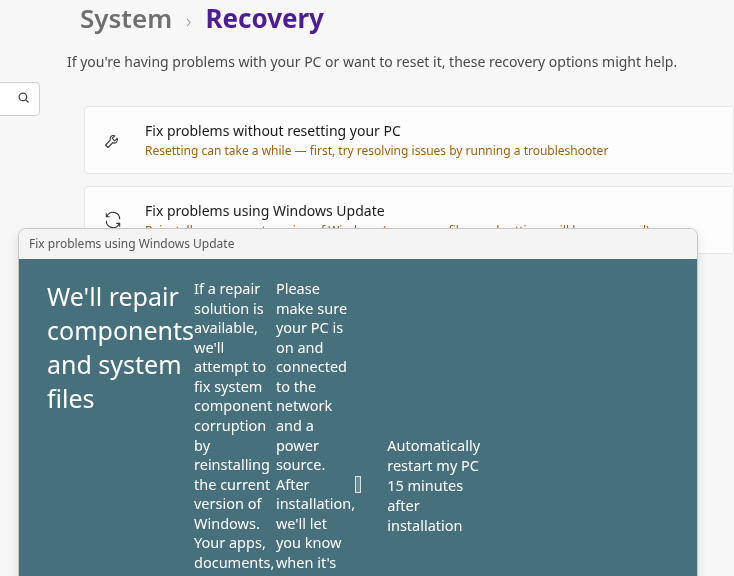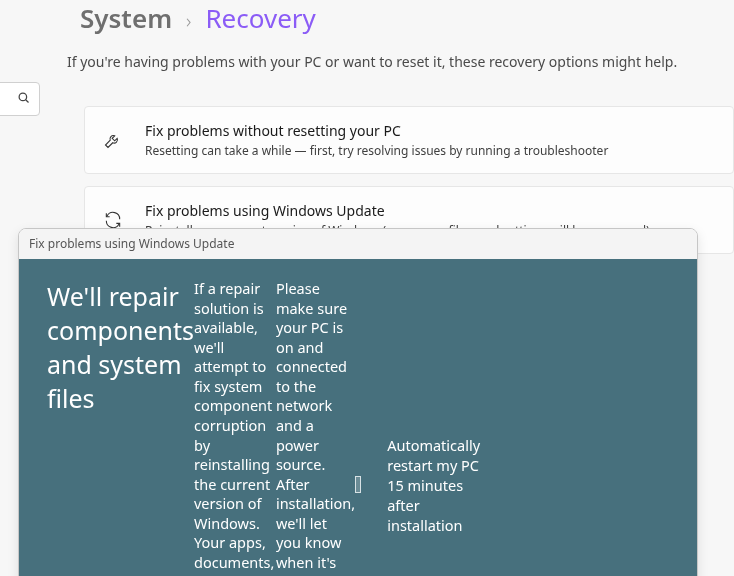--- a/index.html
+++ b/index.html
@@ -44,22 +44,22 @@
     color: #6f6f6f;
   }
   .crumb-sep {
     font-size: 20px;
     color: #9a9a9a;
     font-weight: 300;
     padding-top:4px;
   }
   .crumb-leaf {
     font-size: 26px;
-    font-weight: 400;
-    color: #8b5cf6;
+    font-weight: 700;
+    color: #4c1d95;
   }
   .subheader {
     position: absolute;
     left: 67px; top: 52px;
     font-size: 14px;
     color: #4a4a4a;
   }
   .cards {
     position: absolute;
     left: 84px; top: 106px; right: 0;
@@ -77,21 +77,21 @@
     gap: 22px;
   }
   .card-icon {
     width: 20px; height: 20px;
     display:flex; align-items:center; justify-content:center;
     color:#333;
   }
   .card-icon svg { width:20px; height:20px; stroke:#333; fill:none; stroke-width:1.3; }
   .card-text { display:flex; flex-direction:column; }
   .card-title { font-size: 14px; color:#1a1a1a; }
-  .card-sub   { font-size: 12px; color:#404040; margin-top:2px; }
+  .card-sub   { font-size: 12px; color:#a16207; margin-top:2px; }
   
   .modal {
     position: absolute;
     left: 18px; top: 228px;
     width: 680px;
     border: 1px solid #c6c6c6;
     border-radius: 8px;
     overflow: hidden;
     box-shadow: 0 4px 12px rgba(0,0,0,0.1);
     background:#fff;

